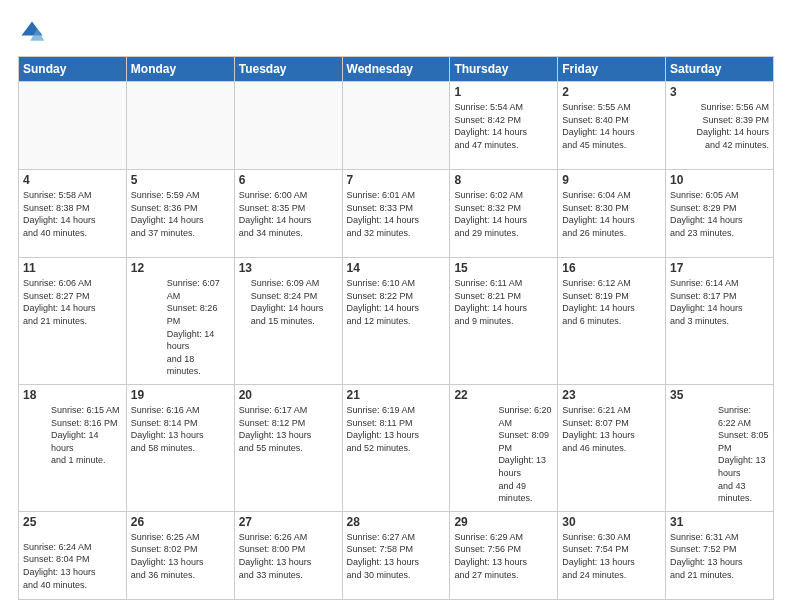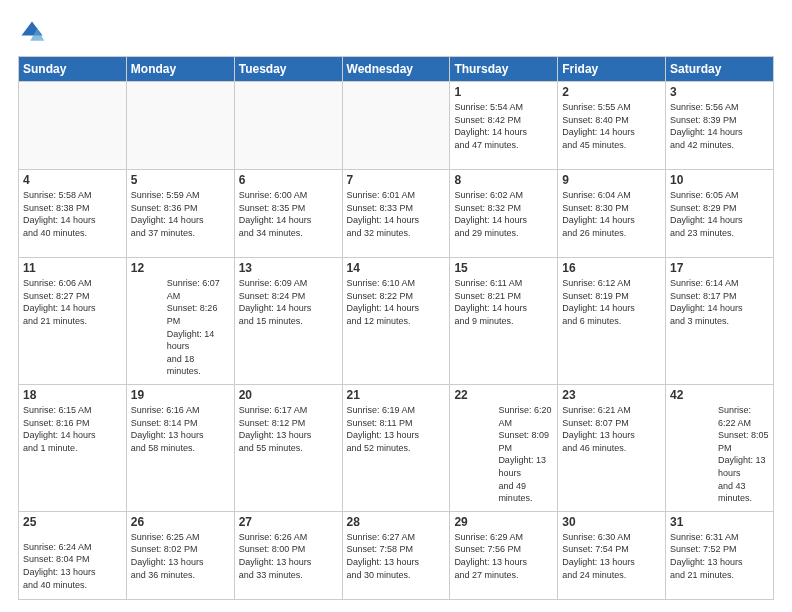--- a/index.html
+++ b/index.html
@@ -146,21 +146,21 @@
           </td>
           <td>
             <span class="day-number">2</span>
             <div class="day-info" style="white-space: pre-line;">Sunrise: 5:55 AM
 Sunset: 8:40 PM
 Daylight: 14 hours
 and 45 minutes.</div>
           </td>
           <td>
             <span class="day-number">3</span>
-            <div class="day-info" style="white-space: pre-line;">Sunrise: 5:56 AM
+            <div class="day-info" style="white-space: pre-line; text-align: right;">Sunrise: 5:56 AM
 Sunset: 8:39 PM
 Daylight: 14 hours
 and 42 minutes.</div>
           </td>
         </tr>
         <tr>
           <td>
             <span class="day-number">4</span>
             <div class="day-info" style="white-space: pre-line;">Sunrise: 5:58 AM
 Sunset: 8:38 PM
@@ -220,21 +220,21 @@
           </td>
           <td>
             <span class="day-number">12</span>
             <div class="day-info" style="white-space: pre-line; margin-left: 36px;">Sunrise: 6:07 AM
 Sunset: 8:26 PM
 Daylight: 14 hours
 and 18 minutes.</div>
           </td>
           <td>
             <span class="day-number">13</span>
-            <div class="day-info" style="white-space: pre-line;">Sunrise: 6:09 AM
+            <div class="day-info" style="white-space: pre-line; margin-left: 12px;">Sunrise: 6:09 AM
 Sunset: 8:24 PM
 Daylight: 14 hours
 and 15 minutes.</div>
           </td>
           <td>
             <span class="day-number">14</span>
             <div class="day-info" style="white-space: pre-line;">Sunrise: 6:10 AM
 Sunset: 8:22 PM
 Daylight: 14 hours
 and 12 minutes.</div>
@@ -257,21 +257,21 @@
             <span class="day-number">17</span>
             <div class="day-info" style="white-space: pre-line;">Sunrise: 6:14 AM
 Sunset: 8:17 PM
 Daylight: 14 hours
 and 3 minutes.</div>
           </td>
         </tr>
         <tr>
           <td>
             <span class="day-number">18</span>
-            <div class="day-info" style="white-space: pre-line;">Sunrise: 6:15 AM
+            <div class="day-info" style="white-space: pre-line; margin-left: 28px;">Sunrise: 6:15 AM
 Sunset: 8:16 PM
 Daylight: 14 hours
 and 1 minute.</div>
           </td>
           <td>
             <span class="day-number">19</span>
             <div class="day-info" style="white-space: pre-line;">Sunrise: 6:16 AM
 Sunset: 8:14 PM
 Daylight: 13 hours
 and 58 minutes.</div>
@@ -298,21 +298,21 @@
 and 49 minutes.</div>
           </td>
           <td>
             <span class="day-number">23</span>
             <div class="day-info" style="white-space: pre-line;">Sunrise: 6:21 AM
 Sunset: 8:07 PM
 Daylight: 13 hours
 and 46 minutes.</div>
           </td>
           <td>
-            <span class="day-number">42</span>
+            <span class="day-number">35</span>
             <div class="day-info" style="white-space: pre-line; margin-left: 48px;">Sunrise: 6:22 AM
 Sunset: 8:05 PM
 Daylight: 13 hours
 and 43 minutes.</div>
           </td>
         </tr>
         <tr>
           <td>
             <span class="day-number">25</span>
             <div class="day-info" style="white-space: pre-line; margin-top: 12px;">Sunrise: 6:24 AM

